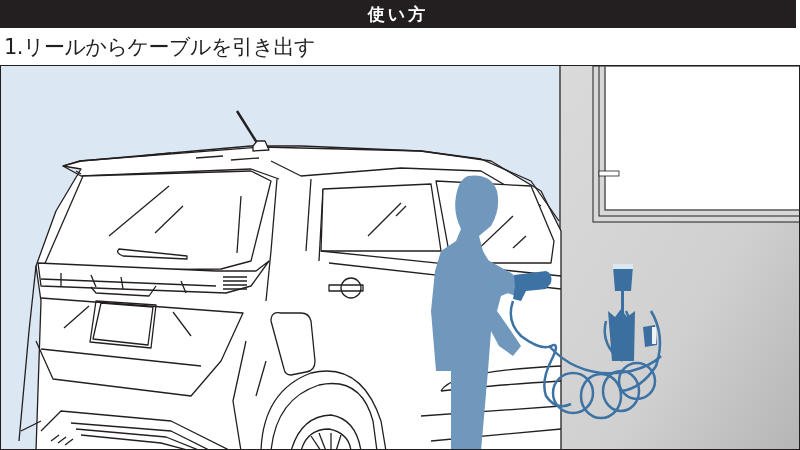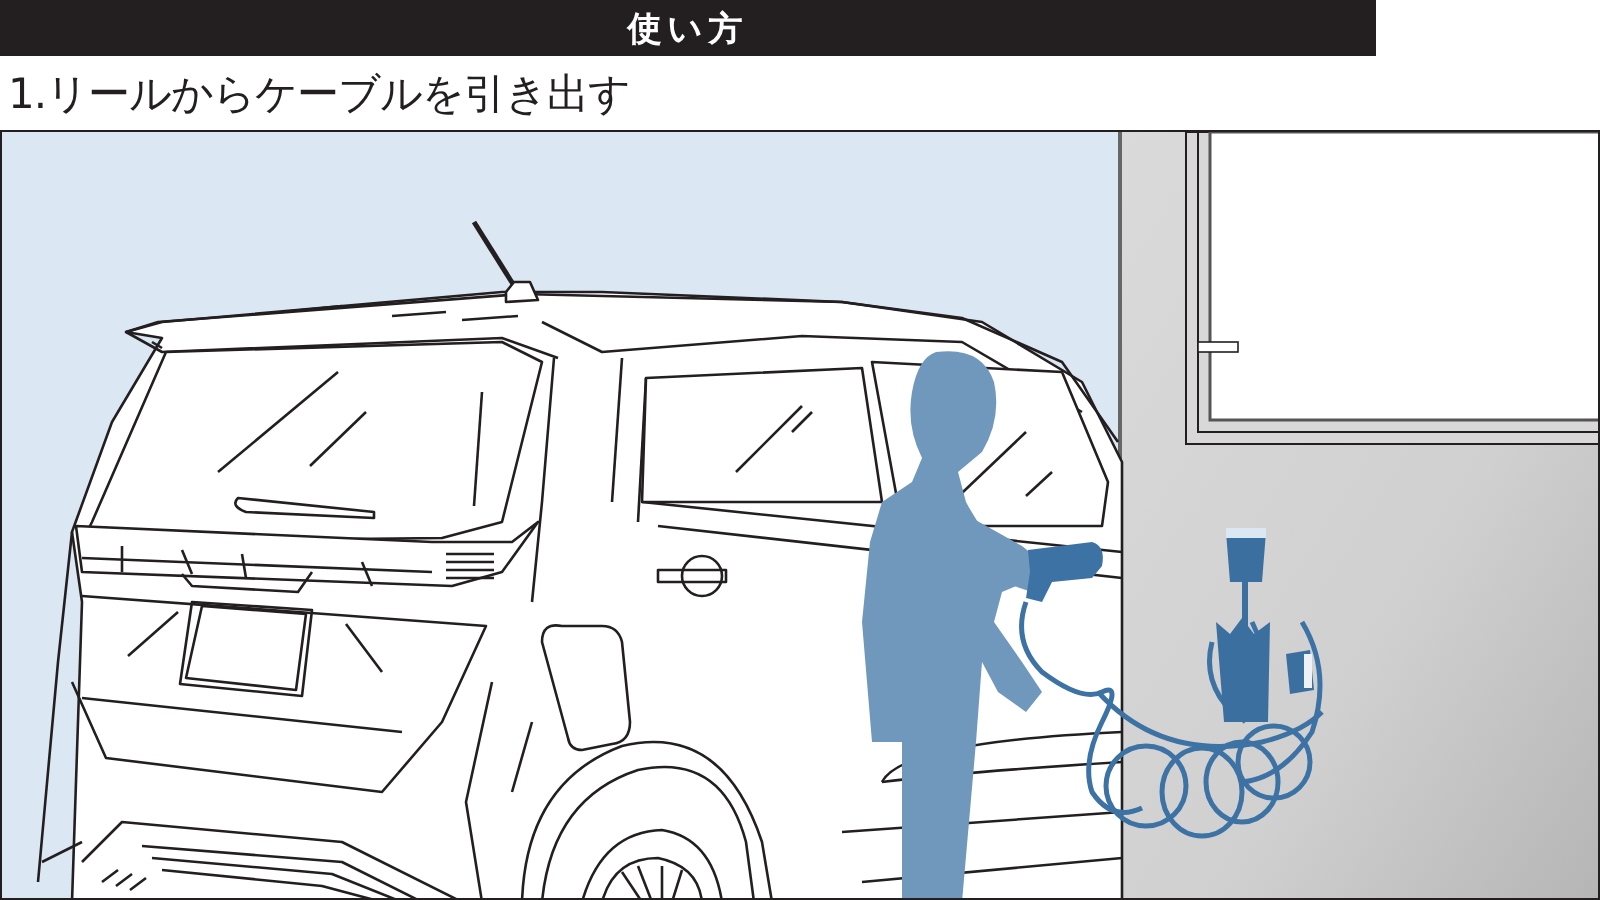--- a/index.html
+++ b/index.html
@@ -1,19 +1,19 @@
 <!DOCTYPE html>
 <html><head>
   <meta charset="utf-8">
   <style>
     * { margin: 0; padding: 0; box-sizing: border-box; }
     html, body { width: 800px; height: 450px; overflow: hidden; background: #ffffff; }
     body { font-family: "DejaVu Sans", sans-serif; position: relative; }
     .header-bar {
-      position: absolute; left: 0; top: 0; width: 688px; height: 28px;
+      position: absolute; left: 0; top: 0; width: 796px; height: 28px;
       background: #231f20; color: #ffffff;
       display: flex; align-items: center; justify-content: center;
       font-weight: bold; font-size: 17px; letter-spacing: 3px;
     }
     .step-title {
       position: absolute; left: 4px; top: 32px; height: 30px;
       font-size: 21px; color: #231f20; line-height: 30px; letter-spacing: -0.5px; text-align: center;
     }
     .illustration {
       position: absolute; left: 0; top: 65px; width: 800px; height: 385px;

